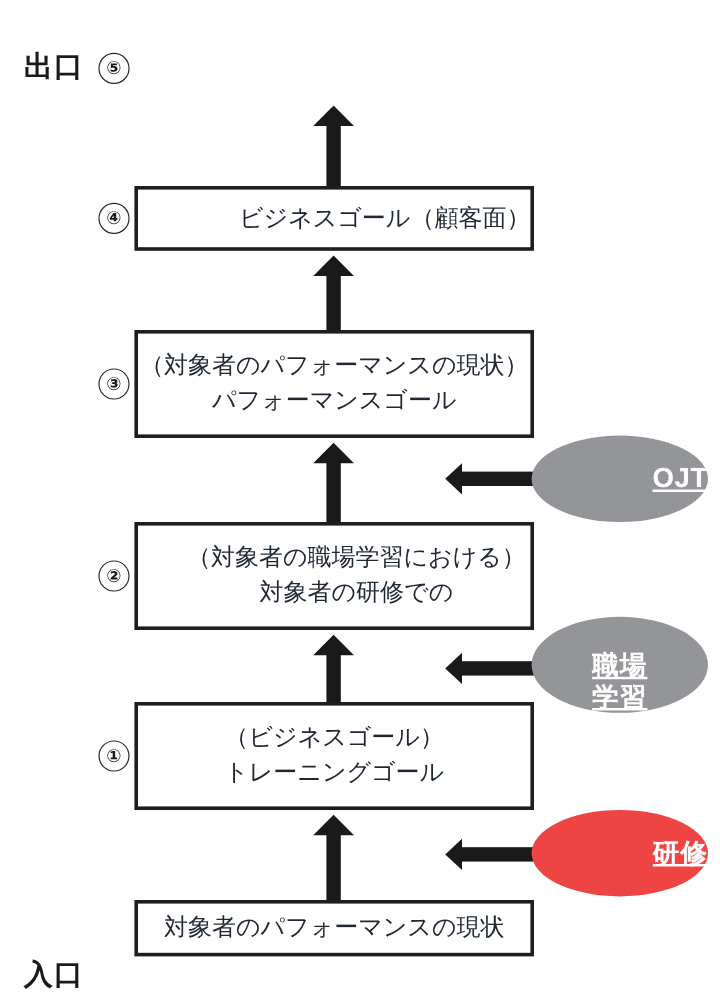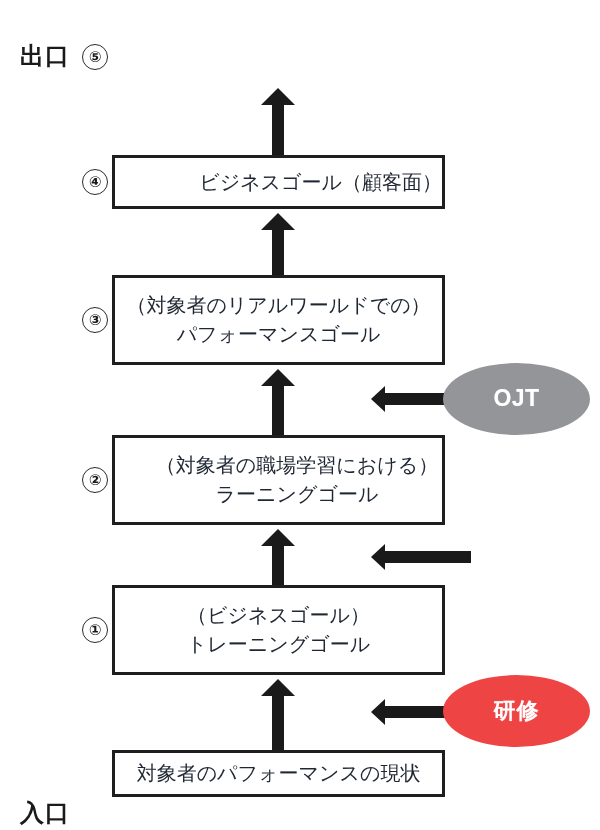--- a/index.html
+++ b/index.html
@@ -116,25 +116,26 @@
     border-bottom: 13px solid transparent;
     border-right: 14px solid #1a1a1a;
   }
 
   
   .source-ellipse {
     position: absolute;
     border-radius: 50%;
     display: flex;
     align-items: center;
-    justify-content: center;
+    justify-content: flex-end;
     text-align: center;
     color: #ffffff;
     font-weight: bold;
     line-height: 1.18;
+    text-decoration: underline;
   }
   .source-ellipse .el-text {
     display: block;
     text-shadow: 0 0 1px rgba(255,255,255,0.35);
   }
   .el-jp { font-size: 22px; letter-spacing: 1px; }
   .el-en { font-size: 23px; letter-spacing: 0.5px; }
 </style>
 </head>
 <body>
@@ -155,51 +156,55 @@
     <span>ビジネスゴール（顧客面）</span>
   </div>
 
   <div class="v-arrow" style="left:261px; top:213px; height:62px;">
     <div class="head"></div>
     <div class="shaft"></div>
   </div>
 
   <div class="step-circle" style="left:82px; top:307px;">③</div>
   <div class="goal-box" style="left:112px; top:275px; width:333px; height:90px;">
-    <span>（対象者のリアルワールドでの）</span>
+    <span>（対象者のパフォーマンスの現状）</span>
     <span class="line2">パフォーマンスゴール</span>
   </div>
 
   <div class="v-arrow" style="left:261px; top:369px; height:66px;">
     <div class="head"></div>
     <div class="shaft"></div>
   </div>
 
   <div class="h-arrow" style="left:371px; top:386px; width:100px;">
     <div class="head"></div>
     <div class="shaft"></div>
   </div>
   <div class="source-ellipse el-en" style="left:443px; top:363px; width:147px; height:72px; background:#949599;">
     <span class="el-text">OJT</span>
   </div>
 
   <div class="step-circle" style="left:82px; top:467px;">②</div>
   <div class="goal-box" style="left:112px; top:435px; width:333px; height:90px;padding-left:37px;">
     <span>（対象者の職場学習における）</span>
-    <span class="line2">ラーニングゴール</span>
+    <span class="line2">対象者の研修での</span>
   </div>
 
   <div class="v-arrow" style="left:261px; top:529px; height:66px;">
     <div class="head"></div>
     <div class="shaft"></div>
   </div>
 
   <div class="h-arrow" style="left:371px; top:544px; width:100px;">
     <div class="head"></div>
     <div class="shaft"></div>
+  </div>
+  <div class="source-ellipse el-jp" style="left:443px; top:514px; width:147px; height:80px; background:#949599; flex-direction:column;">
+    <span class="el-text">職場</span>
+    <span class="el-text">学習</span>
   </div>
 
   <div class="step-circle" style="left:82px; top:617px;">①</div>
   <div class="goal-box" style="left:112px; top:585px; width:333px; height:90px;">
     <span>（ビジネスゴール）</span>
     <span class="line2">トレーニングゴール</span>
   </div>
 
   <div class="v-arrow" style="left:261px; top:679px; height:71px;">
     <div class="head"></div>

